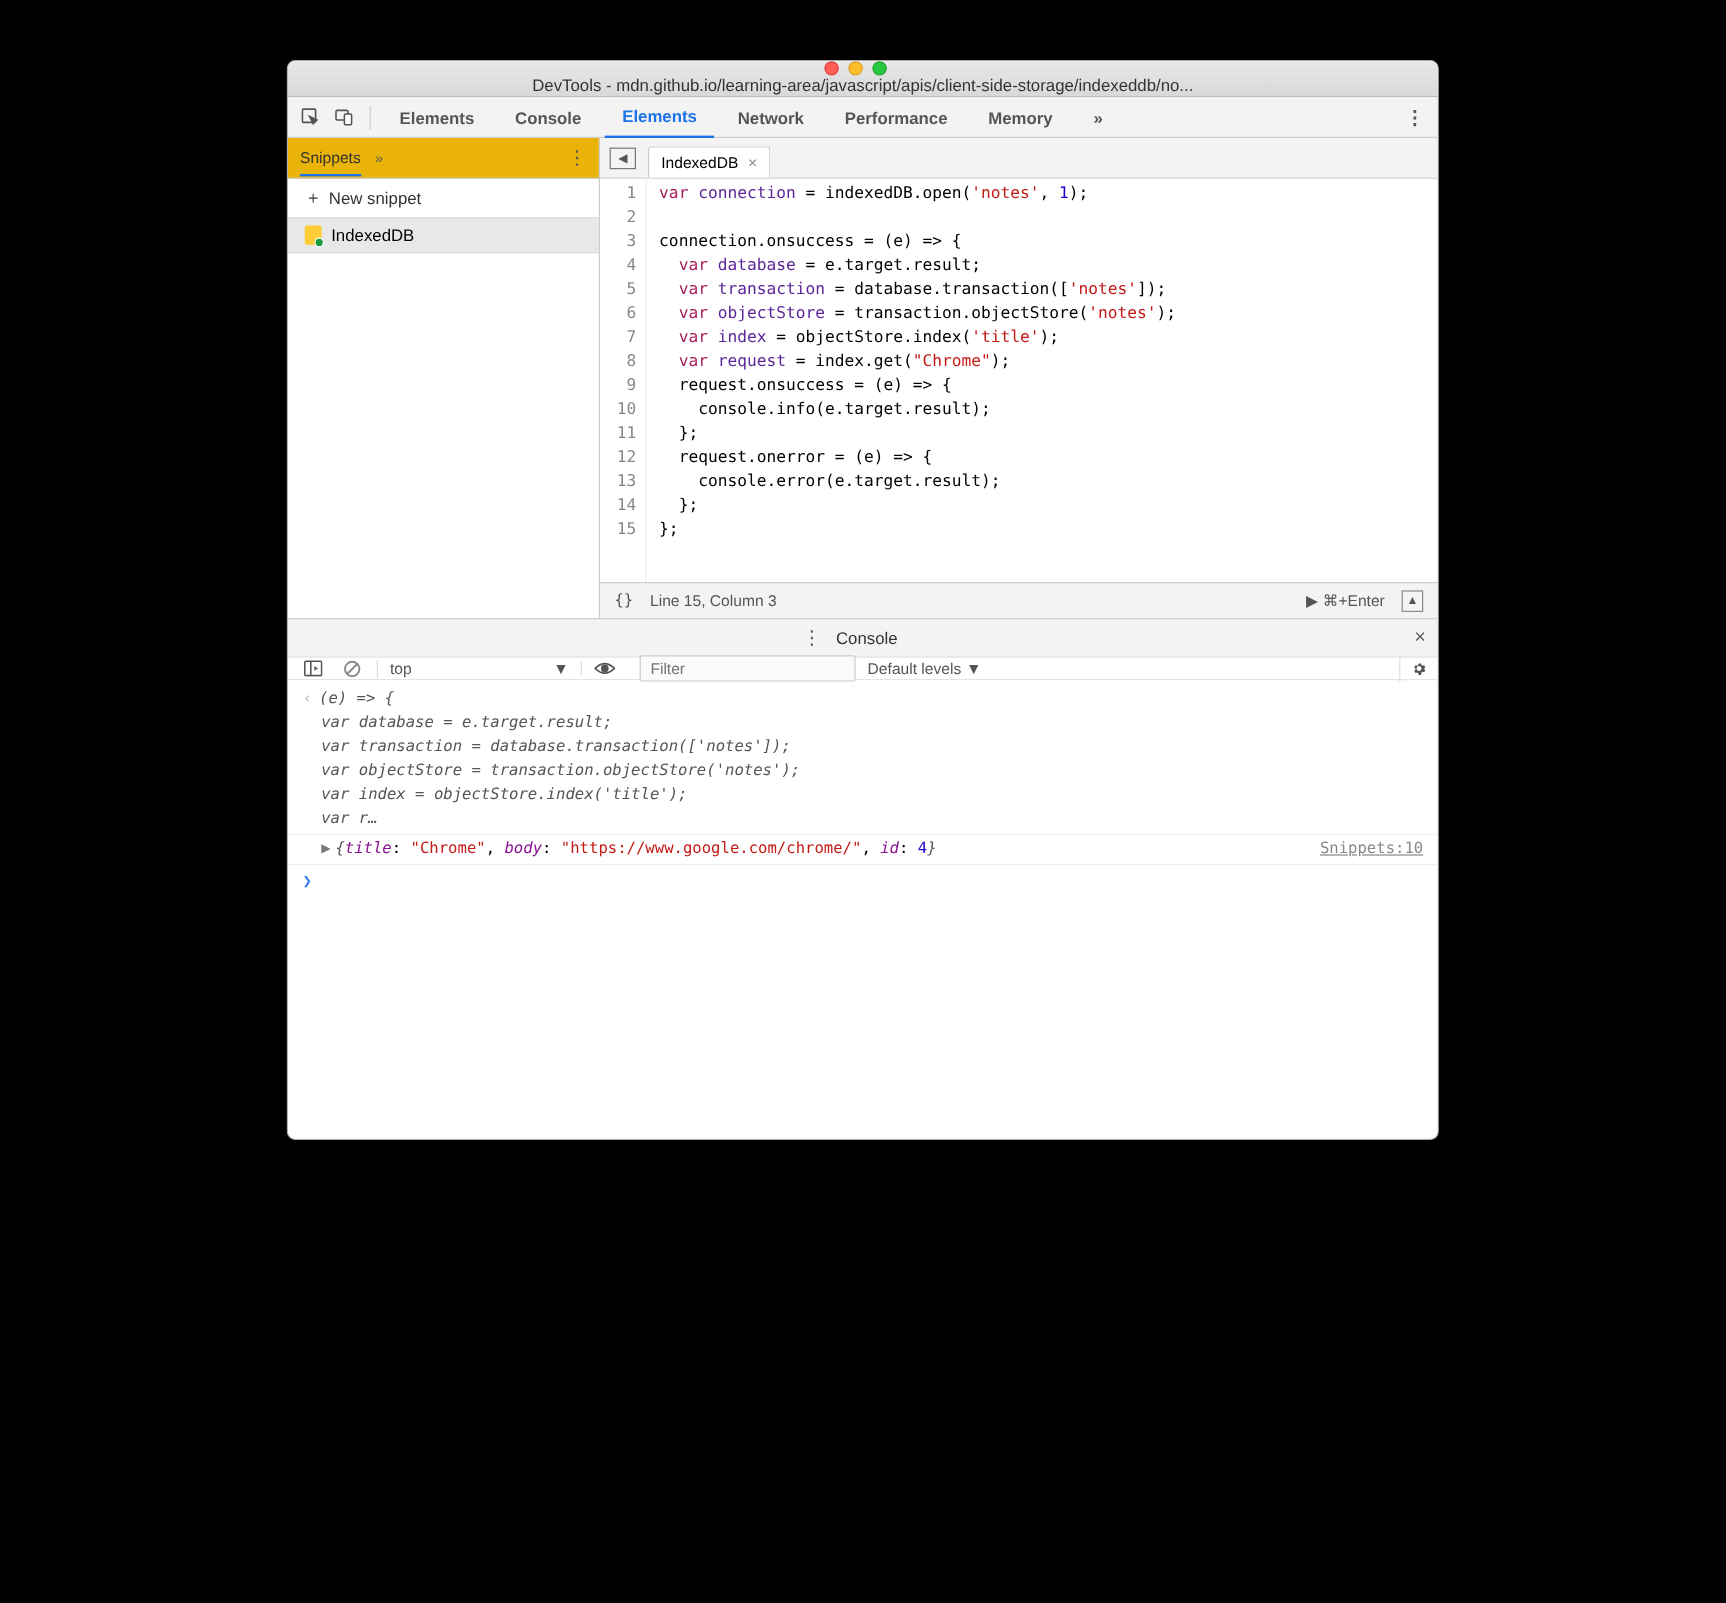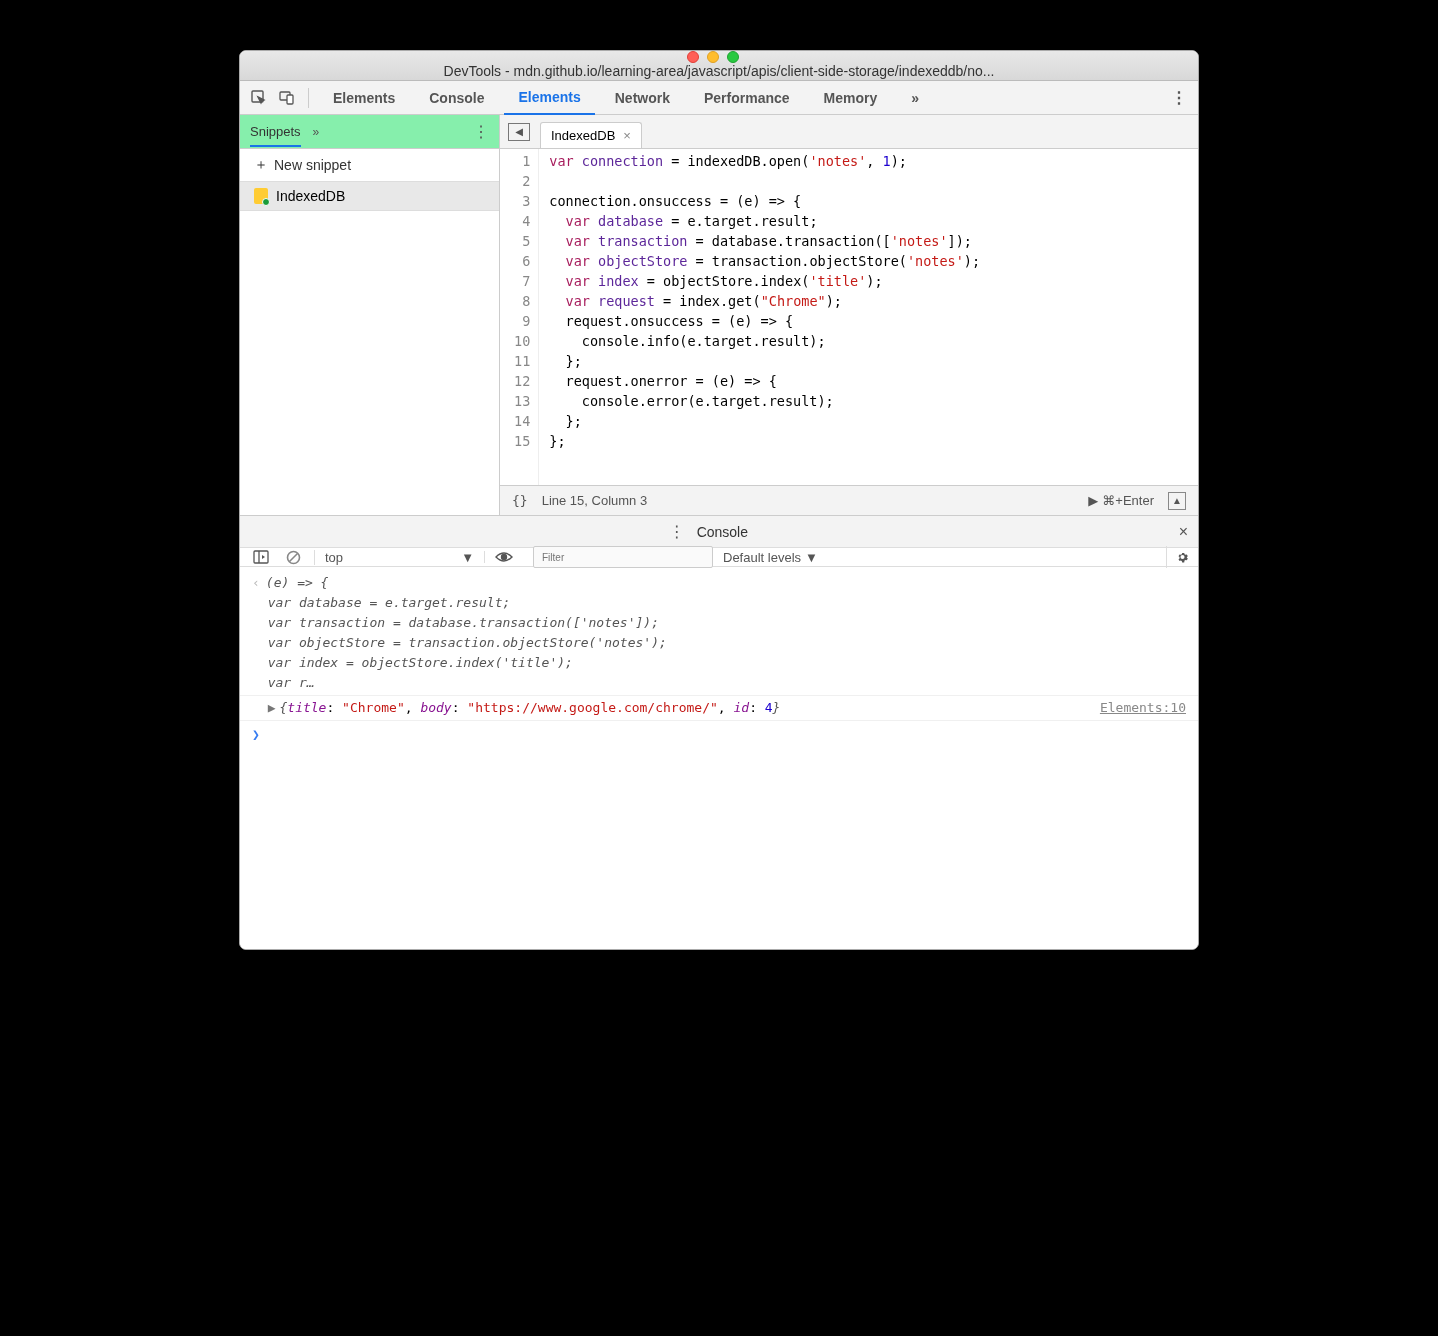--- a/index.html
+++ b/index.html
@@ -15,21 +15,21 @@
 
 .tabs-row { height: 34px; background: #f3f3f3; border-bottom: 1px solid #ccc; display: flex; align-items: center; padding: 0 8px; gap: 6px; font-weight: bold; }
 .icon-btn { width: 22px; height: 22px; display: flex; align-items: center; justify-content: center; color: #555; cursor: pointer; }
 .vsep { width: 1px; height: 20px; background: #ccc; margin: 0 4px; }
 .tab { padding: 0 14px; height: 34px; display: flex; align-items: center; font-size: 14px; color: #555; cursor: pointer; }
 .tab.active { color: #1a73e8; border-bottom: 2px solid #1a73e8; }
 .spacer { flex: 1; }
 
 .main { display: flex; height: 400px; }
 .sidebar { width: 260px; border-right: 1px solid #ccc; display: flex; flex-direction: column; }
-.sidebar-hdr { height: 34px; background: #86efac; border-bottom: 1px solid #ccc; display: flex; align-items: center; padding: 0 10px; gap: 12px; }
+.sidebar-hdr { height: 34px; background: #eab308; border-bottom: 1px solid #ccc; display: flex; align-items: center; padding: 0 10px; gap: 12px; }
 .sidebar-tab { font-size: 13px; color: #333; border-bottom: 2px solid #1a73e8; padding-bottom: 6px; padding-top: 8px; }
 .chev { color: #555; font-size: 12px; }
 .kebab { color: #555; font-size: 16px; margin-left: auto; }
 .new-snip { height: 32px; display: flex; align-items: center; padding: 0 14px; font-size: 14px; color: #333; cursor: pointer; gap: 6px; }
 .snip-item { height: 30px; background: #e8e8e8; display: flex; align-items: center; padding: 0 14px; font-size: 14px; gap: 8px; border-top: 1px solid #ddd; border-bottom: 1px solid #ddd; }
 .snip-icon { width: 14px; height: 16px; background: #fc3; border-radius: 2px; position: relative; }
 .snip-icon::after { content:''; position:absolute; bottom:-2px; right:-2px; width:6px; height:6px; background:#1a9c3a; border-radius:50%; border:1px solid #fff; }
 
 .editor-area { flex: 1; display: flex; flex-direction: column; }
 .editor-tabbar { height: 34px; background: #f3f3f3; border-bottom: 1px solid #ccc; display: flex; align-items: center; padding: 0 8px; gap: 10px; }
@@ -51,21 +51,21 @@
 .run-hint { display: flex; align-items: center; gap: 4px; }
 .collapse-btn { width: 18px; height: 18px; border: 1px solid #888; display: flex; align-items: center; justify-content: center; font-size: 10px; }
 
 .drawer-hdr { height: 32px; border-top: 1px solid #ccc; background: #f3f3f3; display: flex; align-items: center; padding: 0 10px; gap: 12px; }
 .drawer-tab { font-size: 14px; color: #333; }
 .drawer-close { margin-left: auto; font-size: 16px; color: #555; cursor: pointer; }
 
 .console-toolbar { height: 20px; border-top: 1px solid #ddd; border-bottom: 1px solid #ddd; background: #fff; display: flex; align-items: center; padding: 0 10px; gap: 10px; font-size: 13px; color: #555; }
 .ctx-sel { display: flex; align-items: center; gap: 4px; border-left: 1px solid #ddd; padding-left: 10px; min-width: 160px; }
 .eye-sep { border-left: 1px solid #ddd; padding: 0 10px; display:flex; align-items:center; }
-.filter-input { border: 1px solid #ccc; background: #fafafa; height: 22px; padding: 0 8px; font-size: 10px; width: 180px; border-radius: 2px; }
+.filter-input { border: 1px solid #ccc; background: #fafafa; height: 22px; padding: 0 8px; font-size: 13px; width: 180px; border-radius: 2px; }
 .levels { display: flex; align-items: center; gap: 4px; }
 .gear-right { margin-left: auto; border-left: 1px solid #ddd; padding-left: 10px; }
 
 .console-body { font-family: Menlo, Consolas, monospace; font-size: 13px; line-height: 20px; padding: 4px 0 200px 0; background: #fff; }
 .log-row { display: flex; padding: 2px 12px; border-bottom: 1px solid #f0f0f0; }
 .log-left { flex: 1; white-space: pre; }
 .log-src { color: #888; text-decoration: underline; white-space: nowrap; padding-left: 12px; }
 .ital { font-style: italic; color: #555; }
 .expand-tri { color: #777; margin-right: 4px; }
 .obj-key { color: #881391; font-style: italic; }
@@ -222,18 +222,18 @@
     <div class="log-row">
       <div class="log-left"><span class="back-arrow">‹</span><span class="ital" id="log0">(e) =&gt; {
   var database = e.target.result;
   var transaction = database.transaction(['notes']);
   var objectStore = transaction.objectStore('notes');
   var index = objectStore.index('title');
   var r…</span></div>
     </div>
     <div class="log-row">
       <div class="log-left">  <span class="expand-tri">▶</span><span id="log1"><span class="ital">{</span><span class="obj-key">title</span>: <span class="obj-str">"Chrome"</span>, <span class="obj-key">body</span>: <span class="obj-str">"https://www.google.com/chrome/"</span>, <span class="obj-key">id</span>: <span class="obj-num">4</span><span class="ital">}</span></span></div>
-      <a class="log-src">Elements:10</a>
+      <a class="log-src">Snippets:10</a>
     </div>
     <div class="prompt-row">❯</div>
   </div>
 
 </div>
 
 </body></html>

